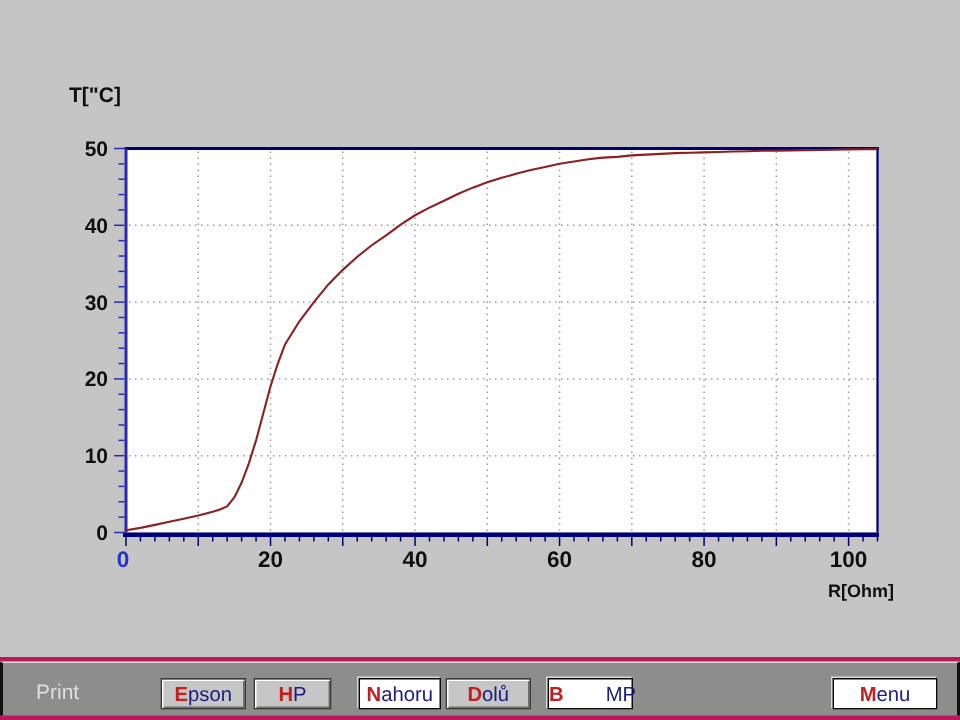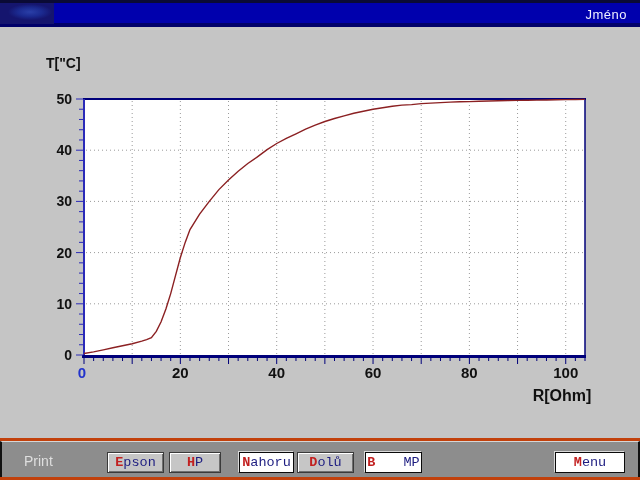--- a/index.html
+++ b/index.html
@@ -11,43 +11,39 @@
     border-top:3px solid #0a0a35;border-bottom:4px solid #00006a;box-sizing:border-box;}
   #logo-mark{position:absolute;left:0;top:0;width:54px;height:21px;background:#15156e;
     background-image:radial-gradient(ellipse 22px 8px at 30px 9px,#2a3fa8 0%,#1b2a90 55%,#15156e 100%);}
   #title-right{position:absolute;right:13px;top:4px;color:#eef0ff;font-size:13px;letter-spacing:0.5px;}
 
   
   #chart-wrap{position:absolute;left:0;top:27px;width:640px;height:411px;}
   #chart-svg{position:absolute;left:0;top:-27px;width:640px;height:480px;}
   .axis-label{position:absolute;font-weight:bold;color:#101010;}
   #ylabel{left:46px;top:28px;font-size:14px;}
-  #xlabel{left:516px;top:360px;width:92px;text-align:center;font-size:16px;}
+  #xlabel{left:528px;top:360px;width:92px;text-align:center;font-size:12px;}
 
   
-  #footer{position:absolute;left:0;top:438px;width:640px;height:42px;background:#c2410c;box-sizing:border-box;}
+  #footer{position:absolute;left:0;top:438px;width:640px;height:42px;background:#be185d;box-sizing:border-box;}
   #footer-band{position:absolute;left:0;top:3px;width:640px;height:36px;background:#8d8d8d;
     border-top:1px solid #d6d6d6;border-left:2px solid #111;border-right:2px solid #111;box-sizing:border-box;}
   #print-label{position:absolute;left:22px;top:11px;color:#dfdfdf;font-size:14px;}
-  .btn{position:absolute;top:10px;height:21px;font-family:Liberation Mono, monospace;
+  .btn{position:absolute;top:10px;height:21px;font-family:Liberation Sans, sans-serif;
     font-size:13.5px;padding:0;line-height:19px;text-align:center;cursor:pointer;box-sizing:border-box;}
   .btn.gray{background:#c6c6c6;border:1px solid #3a3a3a;
     box-shadow:inset 1px 1px 0 #ffffff,inset -1px -1px 0 #6f6f6f;}
   .btn.white{background:#ffffff;border:1.5px solid #0a0a0a;box-shadow:-1px -1px 0 #d9d9d9;}
   .hk{font-weight:bold;}
 </style>
 </head>
 <body>
 
 <div id="screen">
 
-  <div id="titlebar" style="background: rgb(0, 0, 173);">
-    <div id="logo-mark"></div>
-    <div id="title-right">Jméno</div>
-  </div>
 
   <div id="chart-wrap">
     <svg id="chart-svg" xmlns="http://www.w3.org/2000/svg">
         <rect x="84" y="99" width="501" height="256" fill="#ffffff"></rect>
         <line x1="132.1730769230769" y1="101" x2="132.1730769230769" y2="355" stroke="#9a9a9a" stroke-width="1" stroke-dasharray="1 3"></line>
         <line x1="180.34615384615384" y1="101" x2="180.34615384615384" y2="355" stroke="#9a9a9a" stroke-width="1" stroke-dasharray="1 3"></line>
         <line x1="228.51923076923077" y1="101" x2="228.51923076923077" y2="355" stroke="#9a9a9a" stroke-width="1" stroke-dasharray="1 3"></line>
         <line x1="276.6923076923077" y1="101" x2="276.6923076923077" y2="355" stroke="#9a9a9a" stroke-width="1" stroke-dasharray="1 3"></line>
         <line x1="324.86538461538464" y1="101" x2="324.86538461538464" y2="355" stroke="#9a9a9a" stroke-width="1" stroke-dasharray="1 3"></line>
         <line x1="373.03846153846155" y1="101" x2="373.03846153846155" y2="355" stroke="#9a9a9a" stroke-width="1" stroke-dasharray="1 3"></line>

